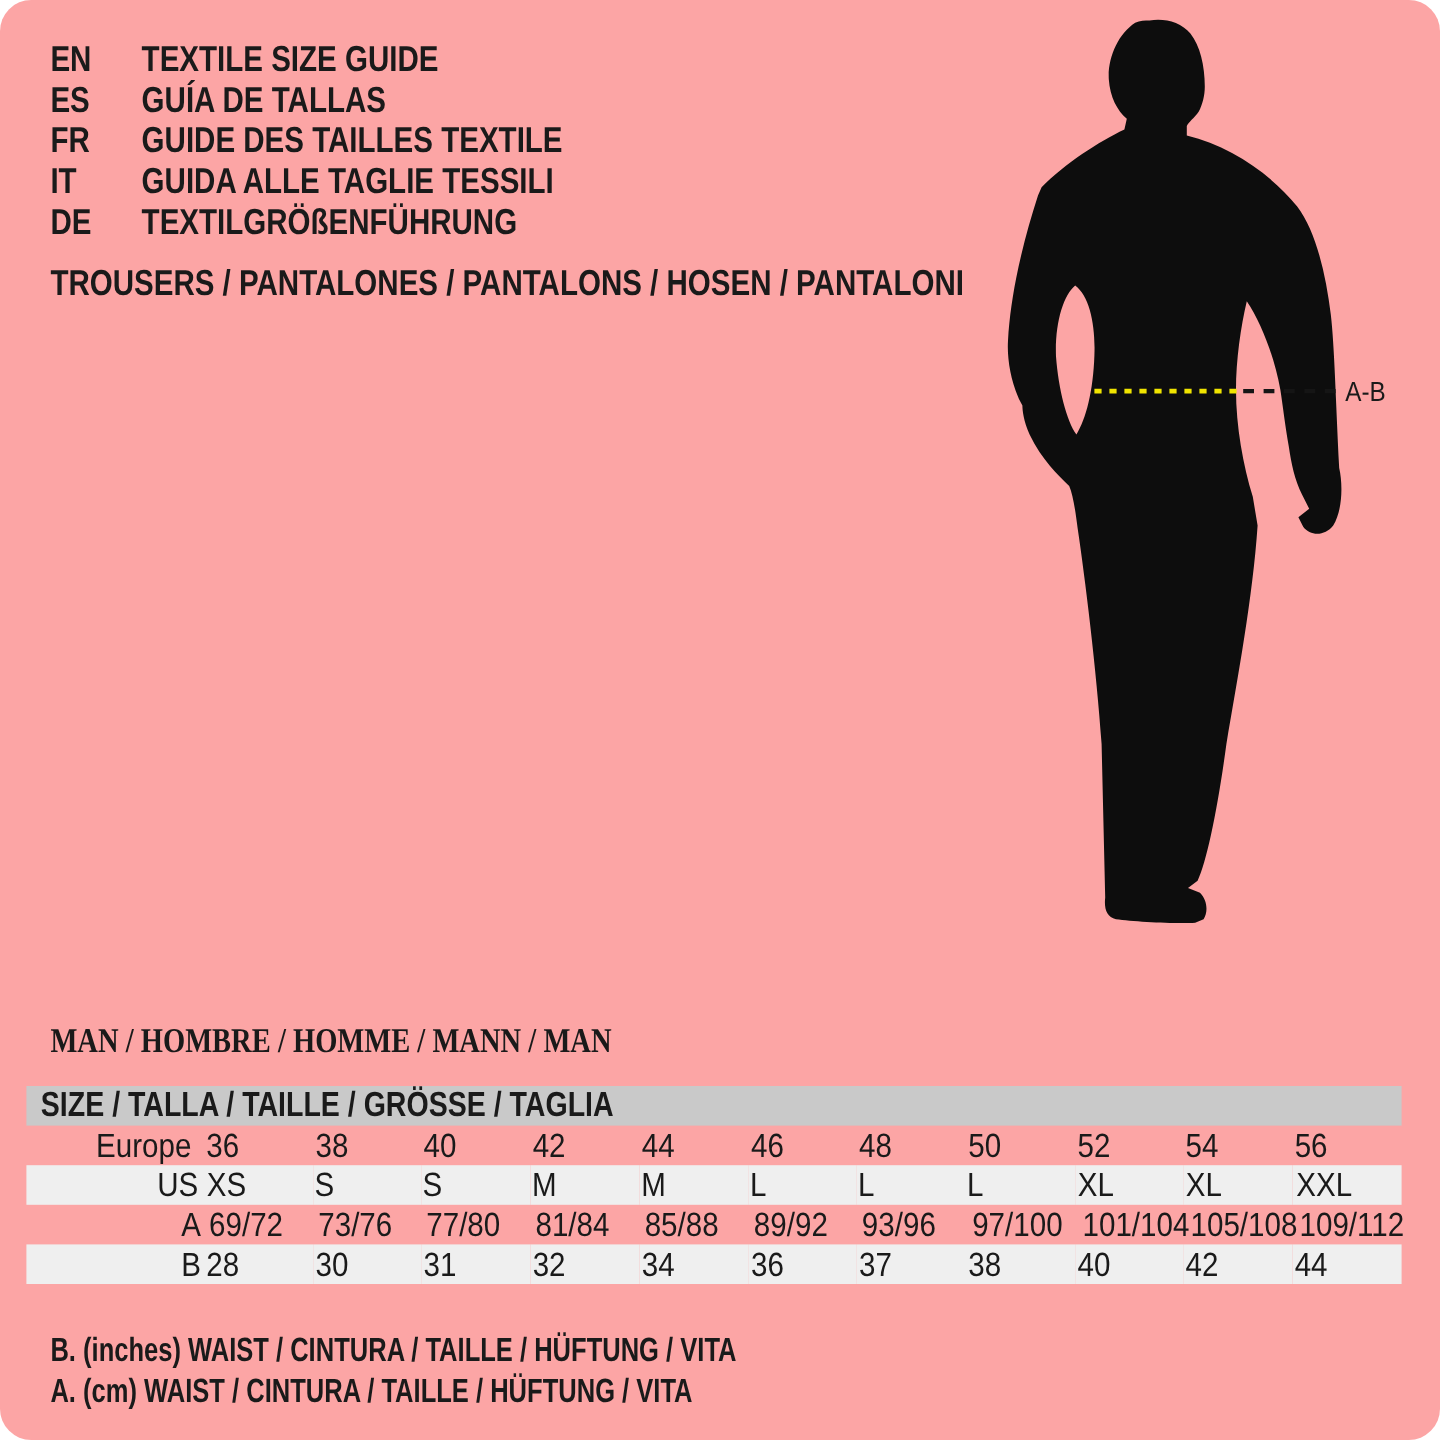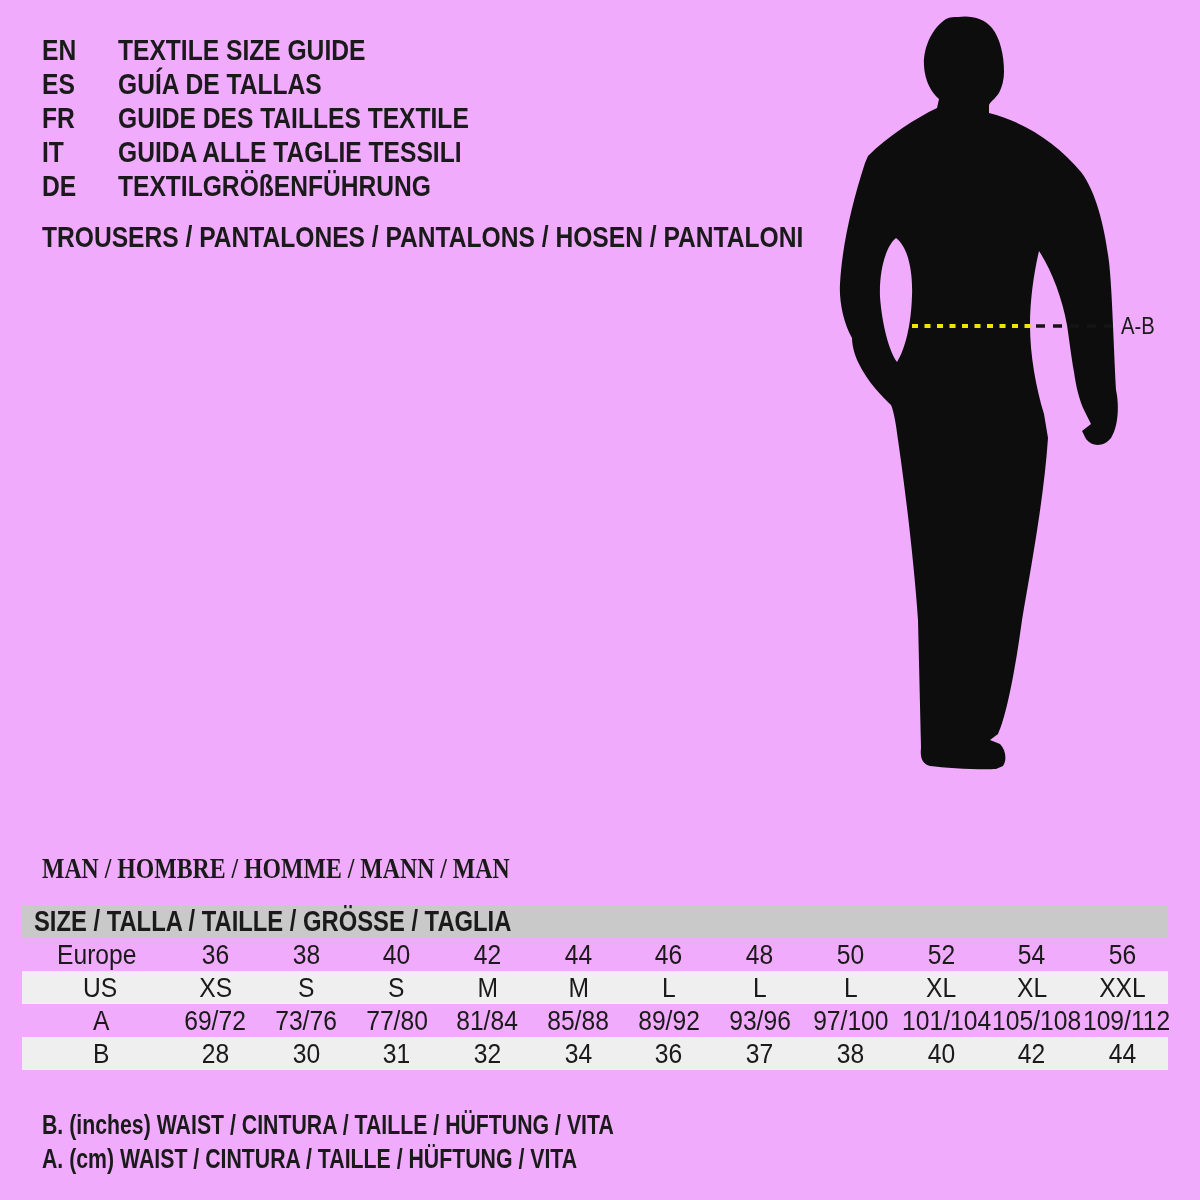--- a/index.html
+++ b/index.html
@@ -1,18 +1,18 @@
 <!DOCTYPE html>
 <html style="--header-bg: #c9c9c9; --stripe-bg: #efefef;"><head>
 <meta charset="utf-8">
 <style>
   html,body{margin:0;padding:0;background:#ffffff;}
   .canvas{
-    position:relative;width:1200px;height:1200px;background:#f0abfc;overflow:hidden;
-    font-family:"Liberation Sans",sans-serif;color:#1a1a1a;
+    position:relative;width:1200px;height:1200px;background:#fca5a5;overflow:hidden;
+    font-family:"Liberation Sans",sans-serif;color:#1a1a1a;border-radius:26px;
   }
   
   .cond{display:inline-block;transform:scaleX(.82);transform-origin:0 50%;white-space:nowrap;}
   .condc{display:inline-block;transform:scaleX(.88);white-space:nowrap;}
   .condl{display:inline-block;transform:scaleX(.88);transform-origin:0 50%;white-space:nowrap;}
   .condf{display:inline-block;transform:scaleX(.76);transform-origin:0 50%;white-space:nowrap;}
 
   .lang-block{position:absolute;left:42px;top:33px;}
   .lang-row{display:flex;height:34px;line-height:34px;font-weight:bold;font-size:30px;}
   .lang-code{width:76px;}
@@ -20,23 +20,23 @@
   .trousers{top:220px;}
   .man-heading{top:851px;font-size:29px;font-family:Liberation Serif, serif;}
 
   .fig-svg{position:absolute;left:820px;top:0;width:380px;height:800px;}
   .ab-label{position:absolute;left:1121px;top:309px;font-weight:normal;font-size:23px;line-height:34px;}
 
   .tablewrap{position:absolute;left:22px;top:905px;width:1146px;}
   .thead{height:33px;line-height:33px;background:var(--header-bg,#c9c9c9);
          font-weight:bold;font-size:29px;padding-left:12px;box-sizing:border-box;}
   table.sizes{width:100%;border-collapse:collapse;table-layout:fixed;}
-  table.sizes td{height:33px;line-height:33px;font-size:28px;text-align:center;
+  table.sizes td{height:33px;line-height:33px;font-size:28px;text-align:left;
                  padding:0;vertical-align:middle;}
-  table.sizes td.rowlabel{text-align:center;padding-left:12px;}
+  table.sizes td.rowlabel{text-align:right;padding-left:12px;}
   table.sizes tr.stripe{background:var(--stripe-bg,#efefef);}
 
   .legend{position:absolute;left:42px;top:1108px;font-weight:bold;font-size:28px;line-height:34px;}
 </style>
 </head>
 <body>
 
 <div class="canvas">
 
   <div class="lang-block">

